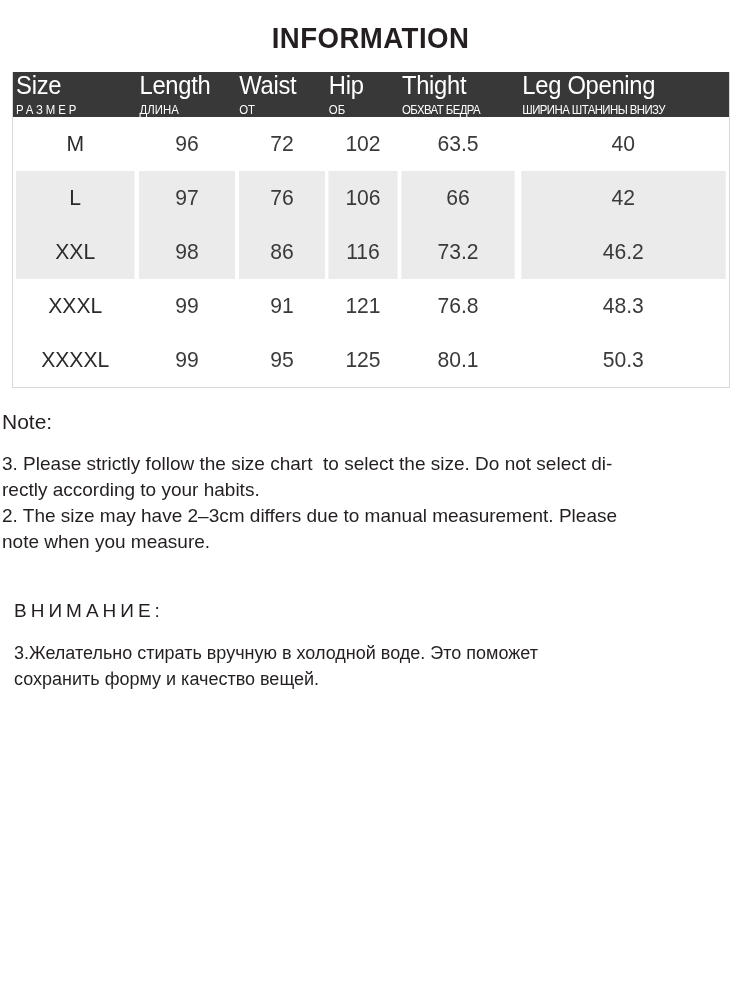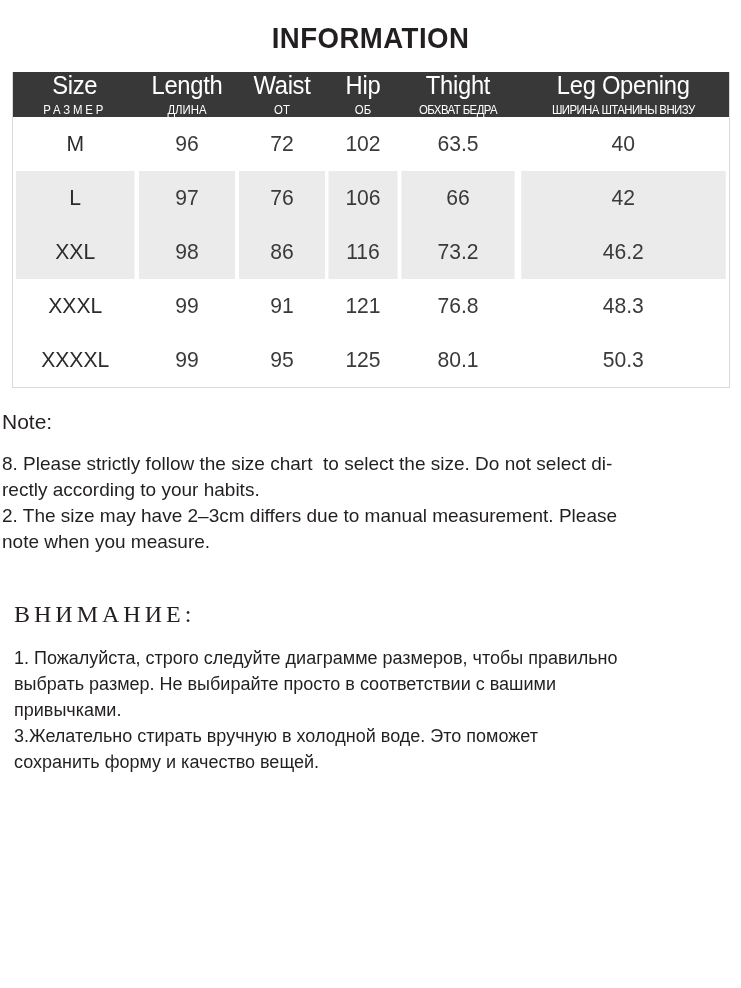--- a/index.html
+++ b/index.html
@@ -44,21 +44,21 @@
   }
   table.size-table thead th {
     background: #383838;
     color: #ffffff;
     padding: 0;
     vertical-align: middle;
     border: none;
   }
   .th-inner {
     padding: 14px 0 28px 0;
-    text-align: center;
+    text-align: left;
   }
   .th-en {
     display: block;
     font-size: 25px;
     font-weight: normal;
     line-height: 1.05;
     letter-spacing: -0.3px;
     white-space: nowrap;
     transform: scaleX(0.95);
   }
@@ -110,22 +110,21 @@
   }
   .note-heading {
     font-size: 21px;
     font-weight: normal;
     color: #231f20;
     margin: 0 0 18px 0;
     line-height: 1.1;
   }
   .note-heading.ru {
     letter-spacing: 4px;
-    font-size: 24px;
-    font-family: Liberation Serif, serif;
+    font-size: 19px;
   }
   .note-line {
     font-size: 19px;
     line-height: 26px;
     color: #231f20;
     margin: 0;
     white-space: pre-wrap;
   }
 
   .ru-block {
@@ -231,26 +230,23 @@
         <td>125</td>
         <td>80.1</td>
         <td>50.3</td>
       </tr>
     </tbody>
   </table>
 </div>
 
 <div class="notes-block">
   <div class="note-heading">Note:</div>
-  <p class="note-line">8. Please strictly follow the size chart  to select the size. Do not select di-
+  <p class="note-line">3. Please strictly follow the size chart  to select the size. Do not select di-
 rectly according to your habits.</p>
   <p class="note-line">2. The size may have 2–3cm differs due to manual measurement. Please
 note when you measure.</p>
 </div>
 
 <div class="ru-block">
   <div class="note-heading ru">ВНИМАНИЕ:</div>
-  <p class="note-line">1. Пожалуйста, строго следуйте диаграмме размеров, чтобы правильно
-выбрать размер. Не выбирайте просто в соответствии с вашими
-привычками.</p>
   <p class="note-line">3.Желательно стирать вручную в холодной воде. Это поможет
 сохранить форму и качество вещей.</p>
 </div>
 
 </body></html>

